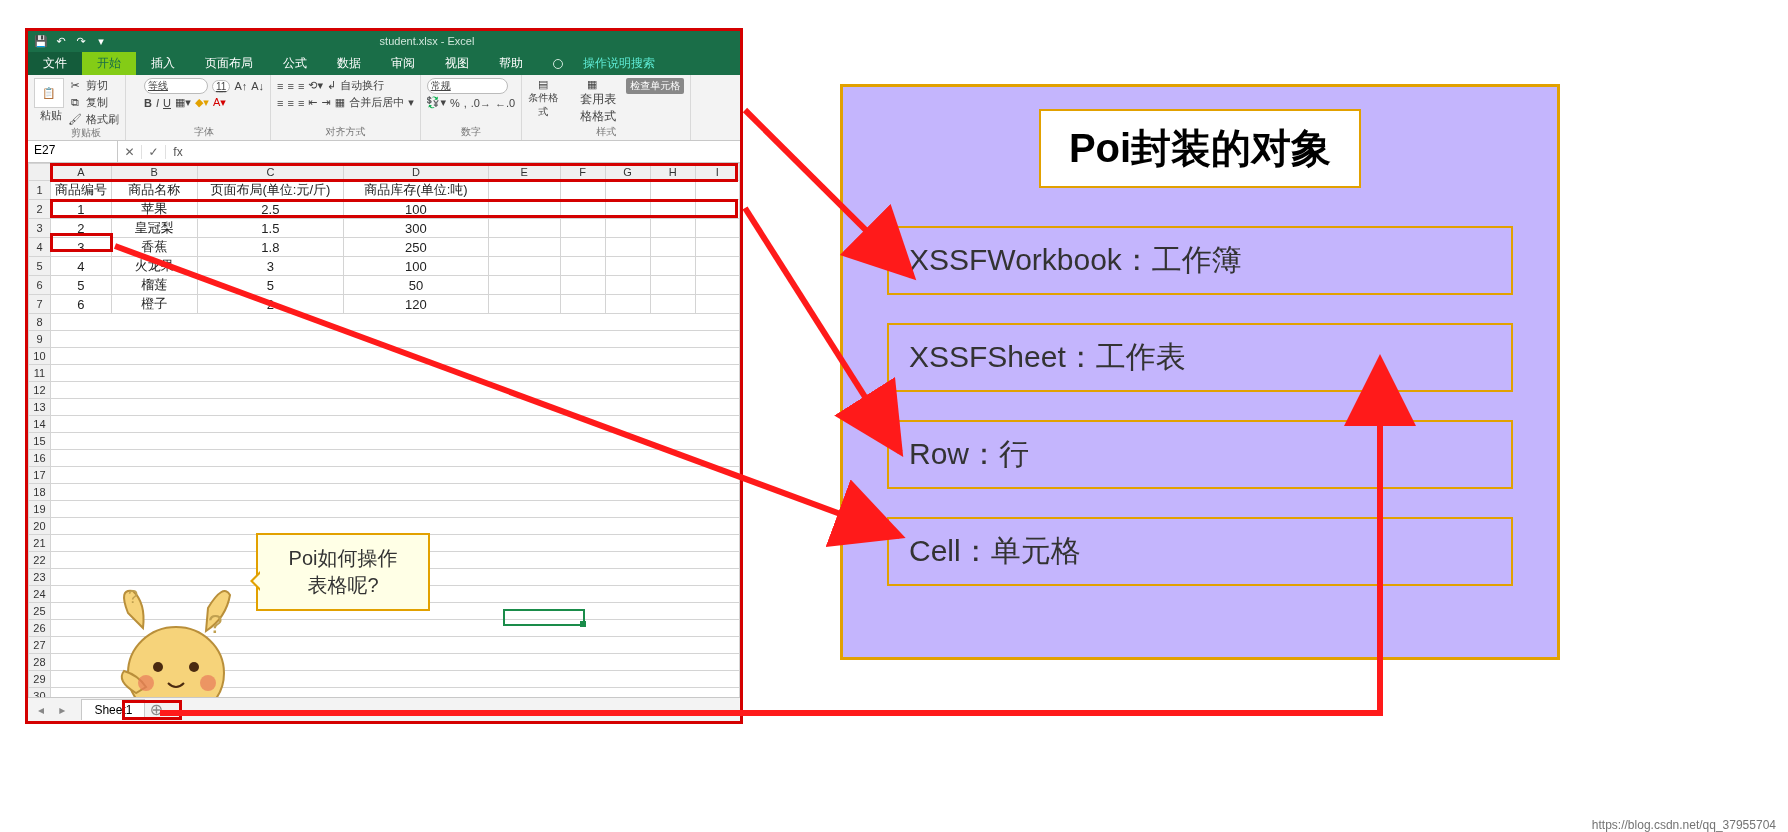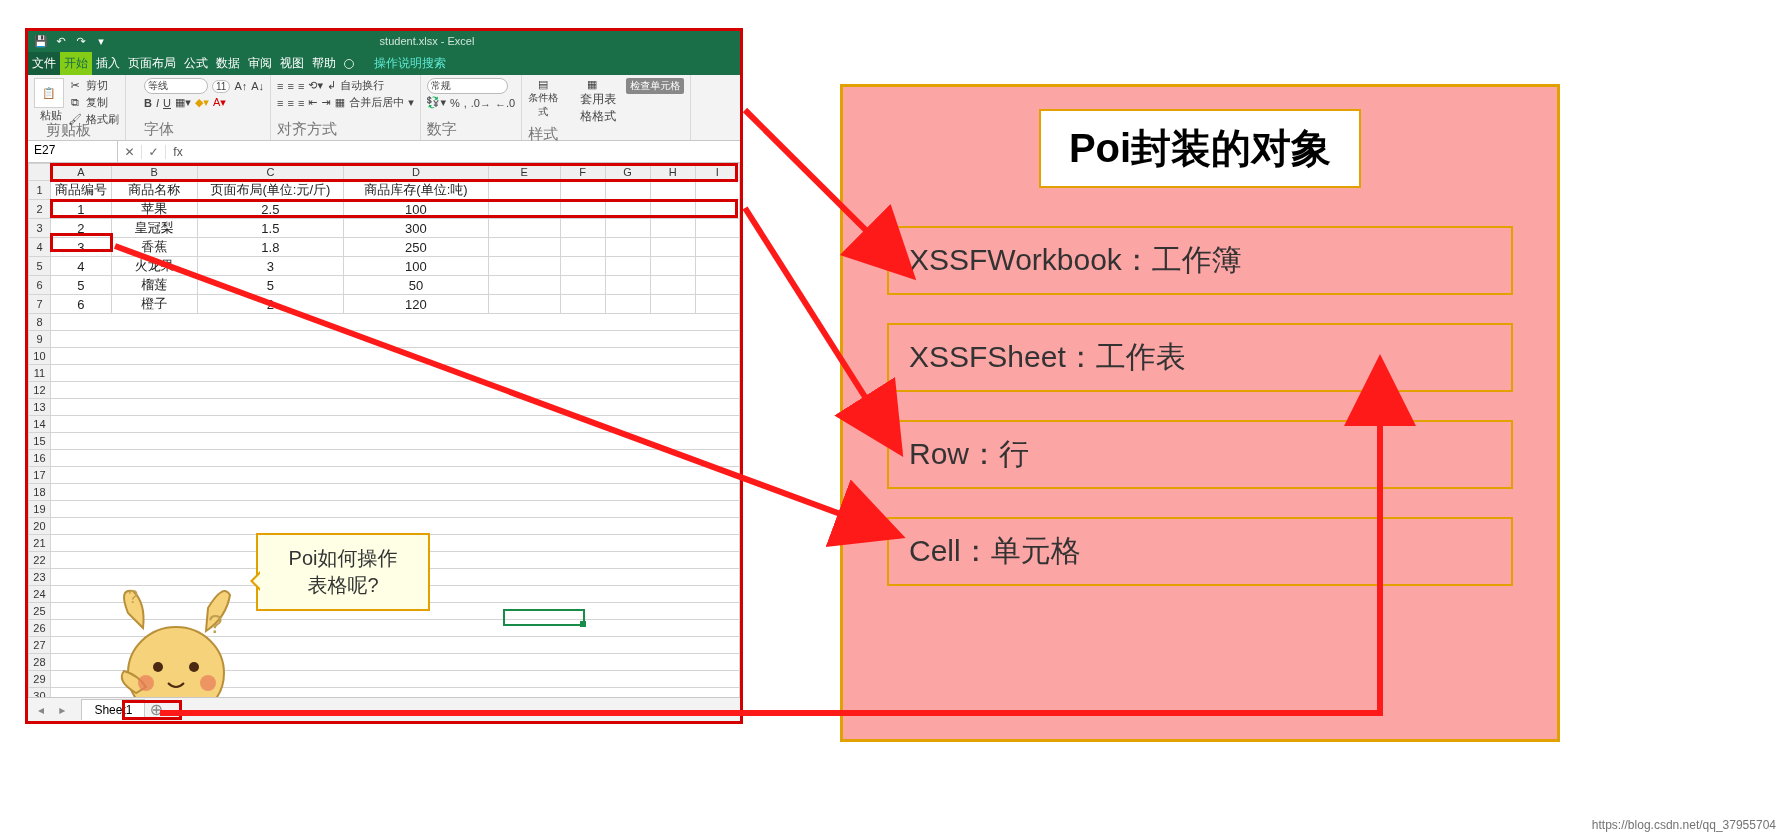--- a/index.html
+++ b/index.html
@@ -6,32 +6,32 @@
   body { font-family: "Microsoft YaHei", Arial, sans-serif; background: #fff; width: 1788px; height: 832px; position: relative; overflow: hidden; }
 
   
   .excel-window { position: absolute; left: 25px; top: 28px; width: 718px; height: 696px; border: 3px solid #d40000; background: #fff; }
   .excel-titlebar { background: #1a6e48; height: 20px; display: flex; align-items: center; color: #fff; font-size: 11px; }
   .qat { display:flex; align-items:center; gap:6px; padding:0 6px; }
   .qat .qicon { width:14px; height:14px; display:flex; align-items:center; justify-content:center; font-size:11px; color:#fff; }
   .title-center { flex:1; text-align:center; font-size:11px; color:#cfe7db; }
 
   .excel-tabs { background: #1a6e48; height: 24px; display:flex; align-items:flex-end; color:#fff; font-size:12px; }
-  .etab { padding: 3px 4px; cursor:pointer; white-space:nowrap;}
+  .etab { padding: 3px 15px; cursor:pointer; white-space:nowrap;}
   .etab.file { background:#145c3b;}
   .etab.active { background:#84cc16; color:#1a6e48; }
   .etab.tellme { display:flex; align-items:center; gap:20px; color:#5eead4;}
   .bulb{width:10px;height:10px;border:1px solid #cfe7db;border-radius:50%;}
 
   .ribbon { background:#f3f3f3; border-bottom:1px solid #c8c8c8; height:66px; display:flex; font-size:11px; color:#444;}
   .rgroup { border-right:1px solid #d9d9d9; padding:3px 6px 1px; display:flex; flex-direction:column; justify-content:space-between; align-items:center; }
   .rgroup .body { display:flex; flex-direction:column; gap:2px; align-items:flex-start; font-size:11px;}
-  .rgroup .lbl { font-size:15px; color:#777; text-align:left; width:100%; }
+  .rgroup .lbl { font-size:10px; color:#777; text-align:center; width:100%; }
   .rrow { display:flex; align-items:center; gap:4px; }
-  .chip{border:1px solid #bbb;border-radius:8px;padding:0 3px;font-size:10px;background:#fff;}
+  .chip{border:1px solid #bbb;border-radius:8px;padding:0 3px;font-size:10px;background:#fff;text-decoration:underline;}
   .ricon{width:14px;height:14px;display:inline-flex;align-items:center;justify-content:center;}
   .paste-big{width:30px;height:30px;border:1px solid #d0d0d0;background:#fff;display:flex;align-items:center;justify-content:center;margin-right:4px;}
   .sel-box{background:#888;color:#fff;padding:1px 4px;font-size:10px;border-radius:2px;}
 
   .namebox-row { display:flex; height:22px; border-bottom:1px solid #c8c8c8; background:#fff; font-size:12px;}
   .namebox{width:90px;border-right:1px solid #c8c8c8;padding:2px 6px;}
   .fx-area{display:flex;align-items:center;flex:1;}
   .fx-btn{width:24px;text-align:center;border-right:1px solid #e0e0e0;color:#666;}
   .fx-lbl{color:#555;width:24px;text-align:center;}
   .fx-input{flex:1;padding:2px 4px;}
@@ -59,21 +59,21 @@
 
   .pika{position:absolute;left:70px;top:420px;width:160px;height:180px;}
 
   .sheet-tabs{position:absolute;left:0;bottom:0;height:24px;width:100%;background:#f3f3f3;border-top:1px solid #c8c8c8;display:flex;align-items:center;font-size:12px;}
   .nav-arrows{padding:0 10px;color:#888;letter-spacing:6px;}
   .stab{padding:3px 12px;background:#fff;border:1px solid #c8c8c8;border-bottom:none;}
   .stab-hi{position:absolute;left:94px;bottom:1px;width:60px;height:20px;border:3px solid #d40000;pointer-events:none;}
   .plus-tab{width:22px;text-align:center;color:#888;font-size:16px;}
 
   
-  .poi-panel{position:absolute;left:840px;top:84px;width:720px;height:658px;background:#fca5a5;border:3px solid #e2a100;padding:22px 44px;}
+  .poi-panel{position:absolute;left:840px;top:84px;width:720px;height:576px;background:#c4b5fd;border:3px solid #e2a100;padding:22px 44px;}
   .poi-title-box{border:2px solid #e2a100;background:#fff;padding:10px 28px;margin:0 auto 38px;width:fit-content;}
   .poi-title{font-size:40px;font-weight:bold;color:#000;}
   .poi-row{border:2px solid #e2a100;background:transparent;padding:12px 20px;margin-bottom:28px;font-size:30px;color:#333;}
 
   
   svg.overlay{position:absolute;left:0;top:0;width:1788px;height:832px;pointer-events:none;}
 
   .watermark{position:absolute;right:12px;bottom:0;font-size:12px;color:#737373;}
 
 </style>

